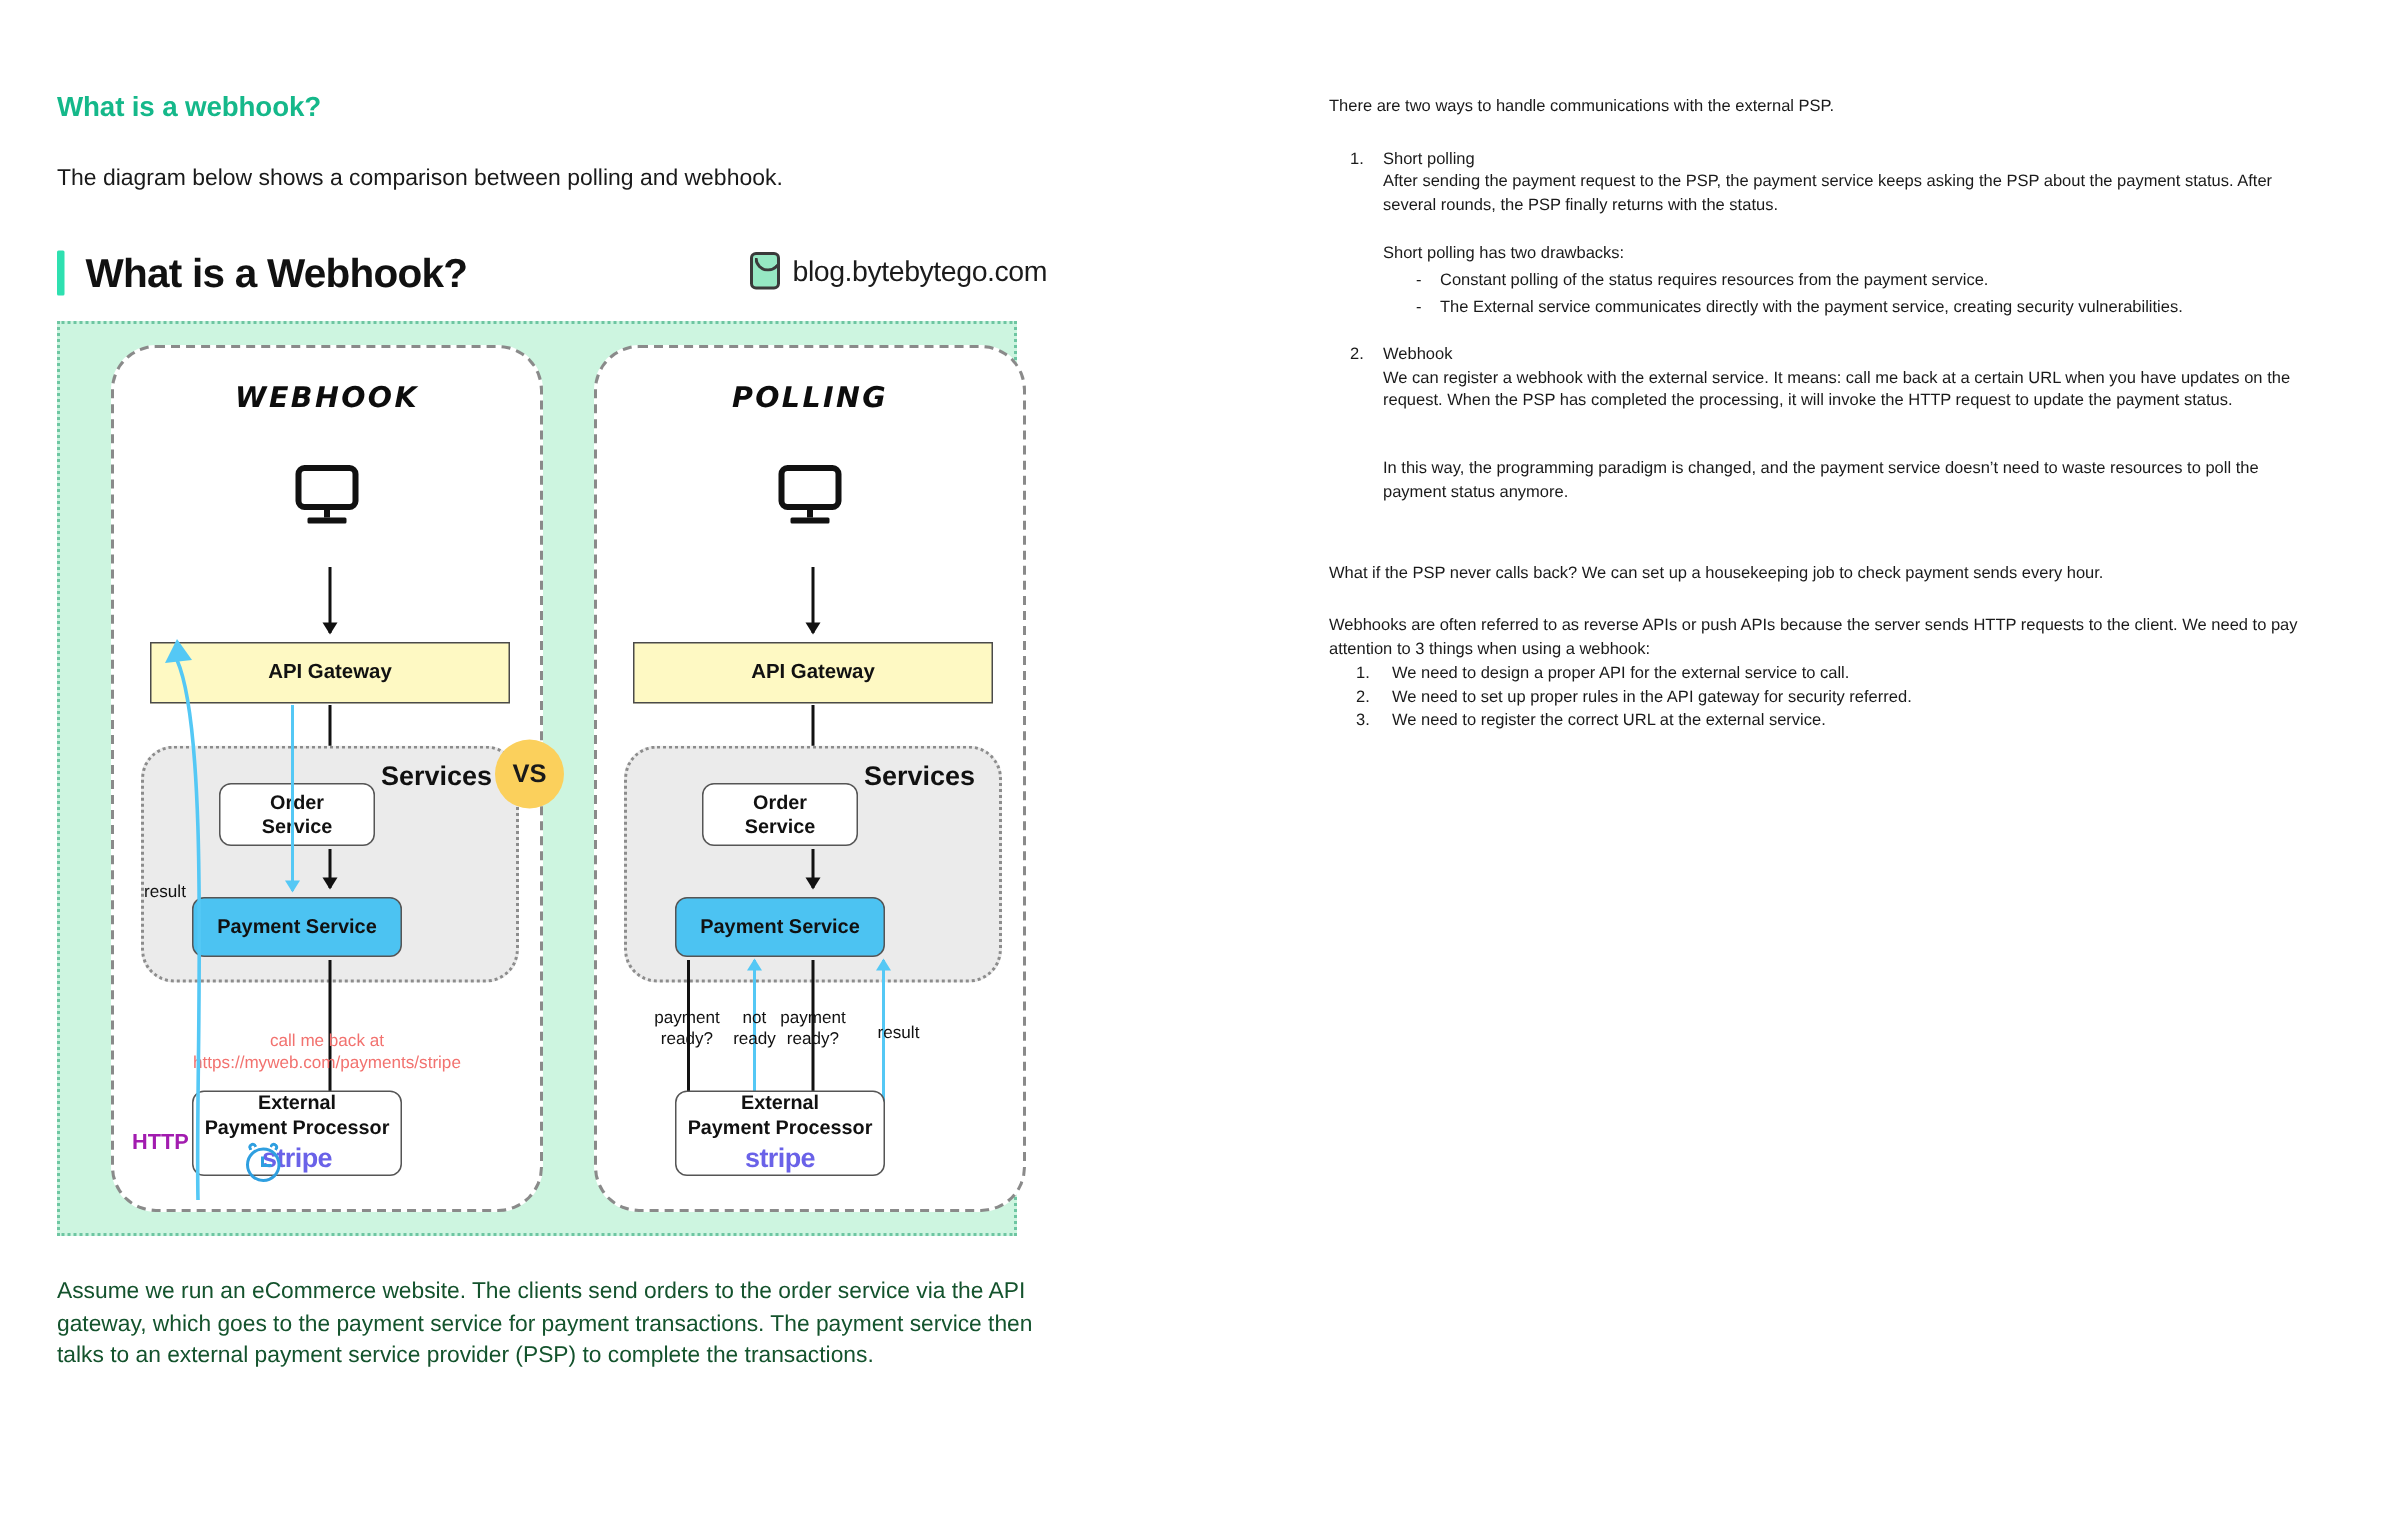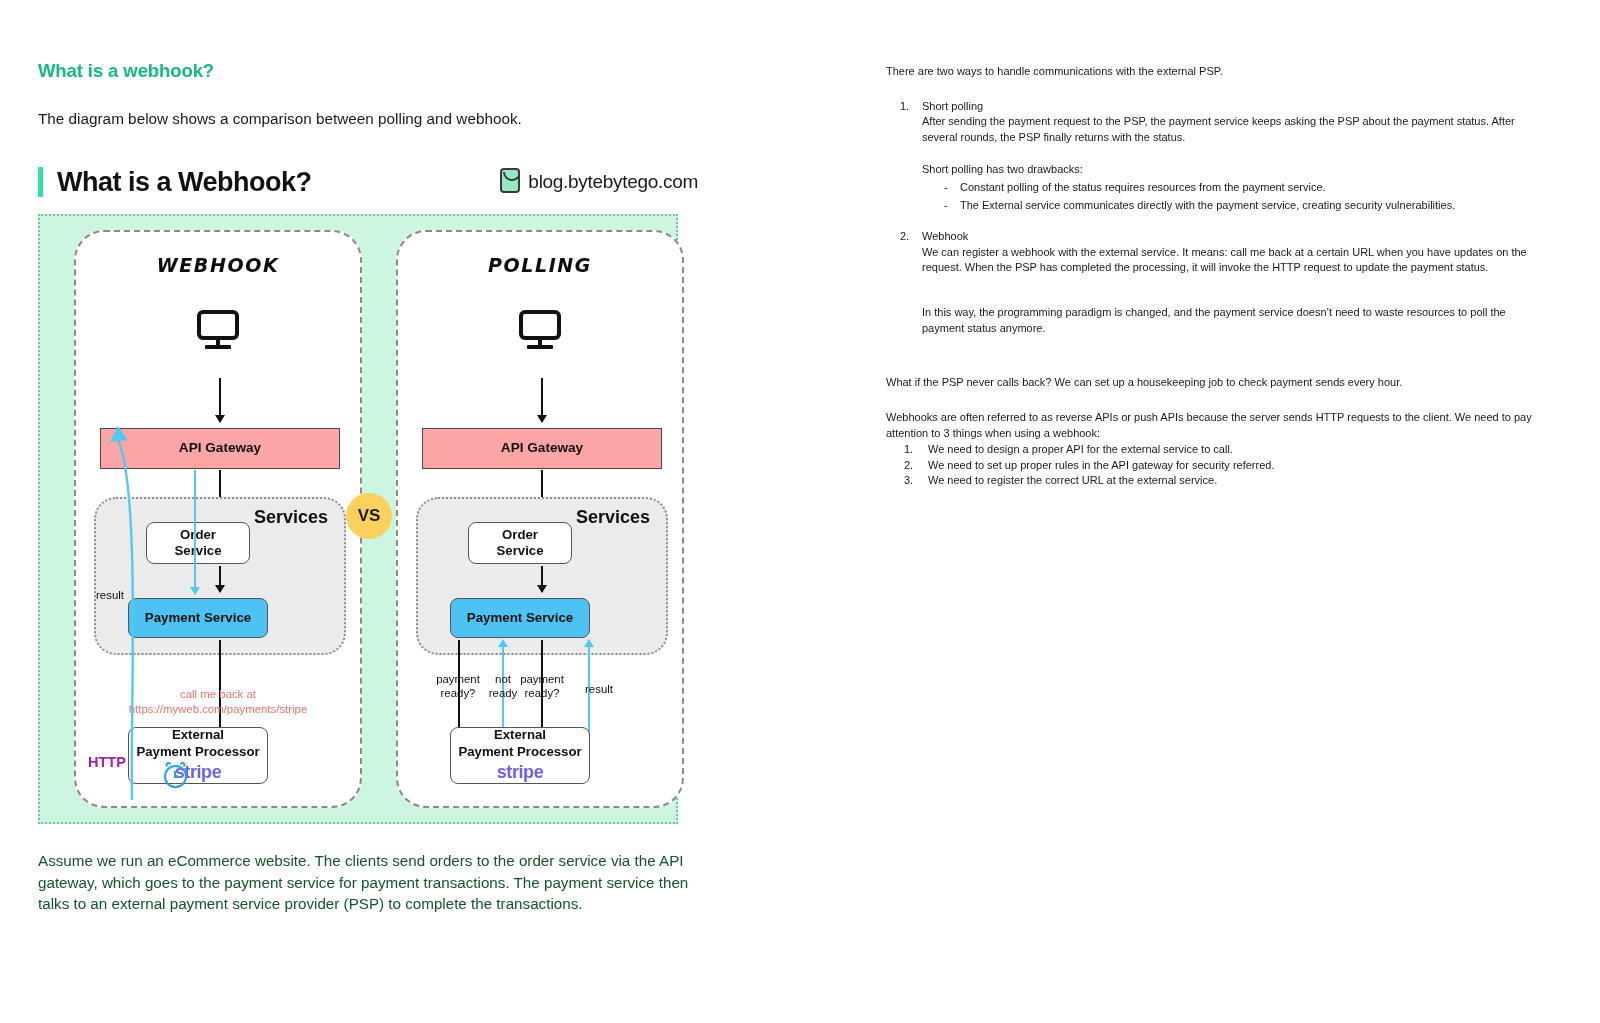--- a/index.html
+++ b/index.html
@@ -102,21 +102,21 @@
   
   .box {
     position: absolute;
     display: flex; align-items: center; justify-content: center;
     text-align: center;
     font-weight: bold; color: #111;
     line-height: 1.18;
   }
   .box-gateway {
     left: 24px; width: 240px; height: 41px; top: 196px;
-    background: #fca5a5; border: 1.6px solid #4a4a4a;
+    background: #fef9c3; border: 1.6px solid #4a4a4a;
     font-size: 13.6px;
   }
   .services-group {
     position: absolute; left: 18px; top: 265px;
     width: 252px; height: 158px;
     background: #ebebeb; border: 2px dotted #8c8c8c; border-radius: 22px;
   }
   .services-label {
     position: absolute; right: 16px; top: 8px;
     font-size: 18px; font-weight: bold; color: #111;
@@ -163,21 +163,21 @@
     position: absolute; left: 0; right: 0; top: 455px;
     text-align: center; color: #f2726f; font-size: 11.4px; line-height: 1.35;
   }
 
   .lbl { position: absolute; font-size: 11.4px; color: #111; text-align: center; line-height: 1.25; }
   .lbl-http {
     position: absolute; font-size: 14.5px; color: #a21caf; font-weight: bold;
   }
 
   .vs-badge {
-    position: absolute; left: 306px; top: 277px;
+    position: absolute; left: 290px; top: 277px;
     width: 46px; height: 46px; border-radius: 50%;
     background: #fbd05c;
     display: flex; align-items: center; justify-content: center;
     font-size: 17px; font-weight: bold; color: #1a1a1a;
     z-index: 6;
   }
 
   
   .clock-icon {
     position: absolute; left: 88px; top: 533px;

